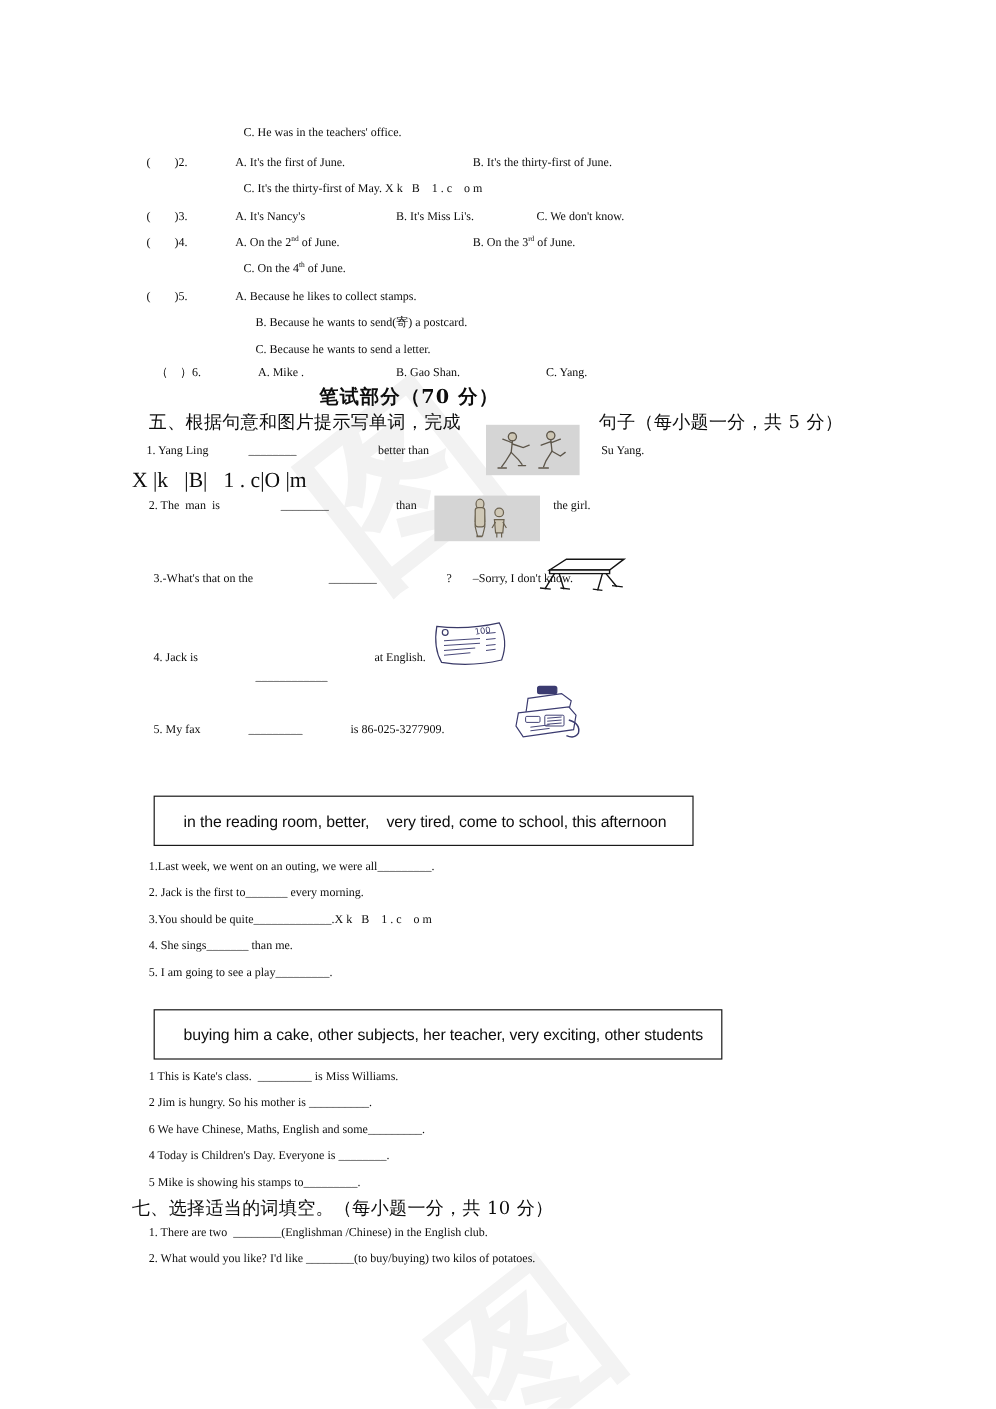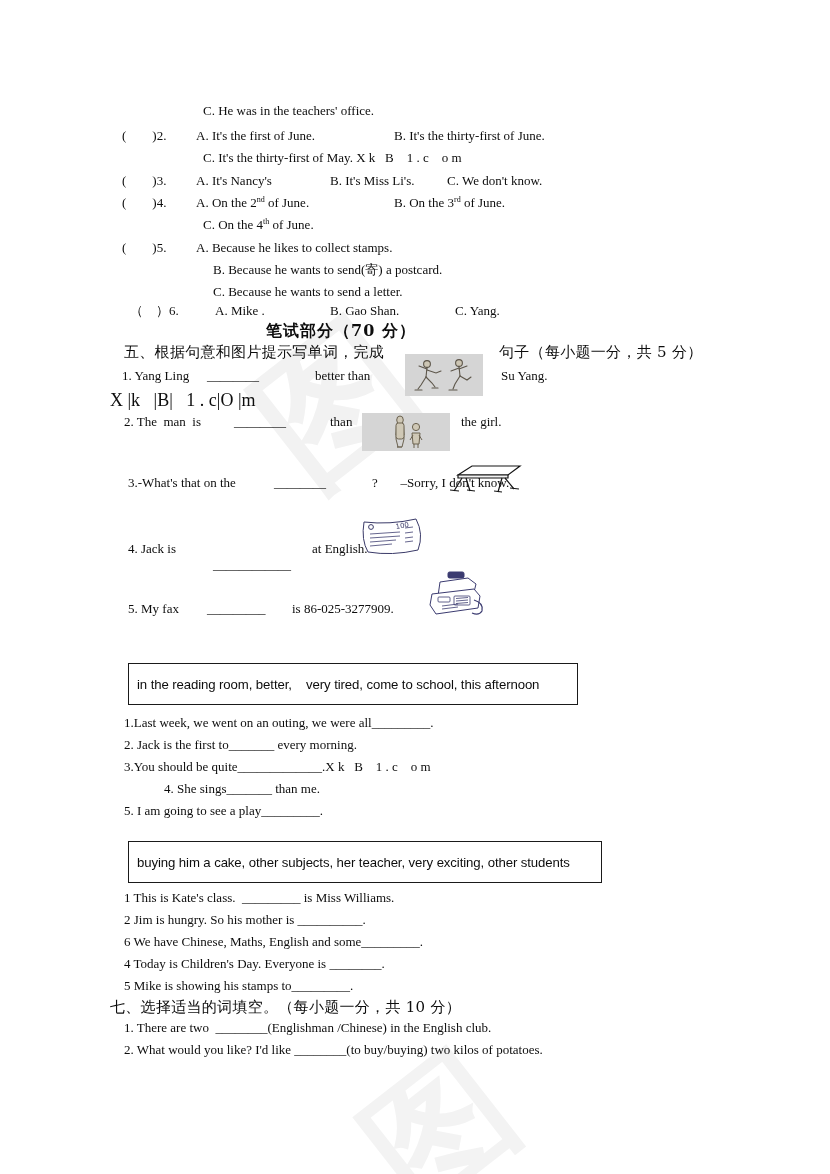--- a/index.html
+++ b/index.html
@@ -52,21 +52,21 @@
   .content {
     position: absolute;
     inset: 0;
     z-index: 2;
   }
 
   
   .line {
     position: absolute;
     white-space: pre;
-    font-size: 13px;
+    font-size: 10px;
     line-height: 18px;
   }
   .en { font-family: "Liberation Serif", "DejaVu Serif", serif; }
   .cn {
     font-family: "DejaVu Serif", "Liberation Serif", serif;
     font-size: 15px;
     letter-spacing: 0.3px;
   }
   sup { font-size: 0.62em; vertical-align: super; line-height: 0; }
 
@@ -80,21 +80,21 @@
     letter-spacing: 1px;
   }
 
   
   .wordbox {
     position: absolute;
     border: 1.6px solid #1a1a1a;
     box-sizing: border-box;
     display: flex;
     align-items: center;
-    padding-left: 8px;
+    padding-left: 24px;
     background: transparent;
   }
   .wordbox span {
     font-family: "Liberation Sans", "DejaVu Sans", sans-serif;
     font-size: 13.2px;
     letter-spacing: -0.1px;
     white-space: pre;
   }
 
   
@@ -257,21 +257,21 @@
     </div>
 
 
     <div class="wordbox" style="left:128px; top:663px; width:450px; height:42px;">
       <span>in the reading room, better,    very tired, come to school, this afternoon</span>
     </div>
 
     <div class="line en" style="left:124px; top:714px;">1.Last week, we went on an outing, we were all_________.</div>
     <div class="line en" style="left:124px; top:736px;">2. Jack is the first to_______ every morning.</div>
     <div class="line en" style="left:124px; top:758px;">3.You should be quite_____________.X k   B    1 . c    o m</div>
-    <div class="line en" style="left:124px; top:780px;margin-left:40px;">4. She sings_______ than me.</div>
+    <div class="line en" style="left:124px; top:780px;">4. She sings_______ than me.</div>
     <div class="line en" style="left:124px; top:802px;">5. I am going to see a play_________.</div>
 
     <div class="wordbox" style="left:128px; top:841px; width:474px; height:42px;">
       <span>buying him a cake, other subjects, her teacher, very exciting, other students</span>
     </div>
 
     <div class="line en" style="left:124px; top:889px;">1 This is Kate's class.  _________ is Miss Williams.</div>
     <div class="line en" style="left:124px; top:911px;">2 Jim is hungry. So his mother is __________.</div>
     <div class="line en" style="left:124px; top:933px;">6 We have Chinese, Maths, English and some_________.</div>
     <div class="line en" style="left:124px; top:955px;">4 Today is Children's Day. Everyone is ________.</div>

